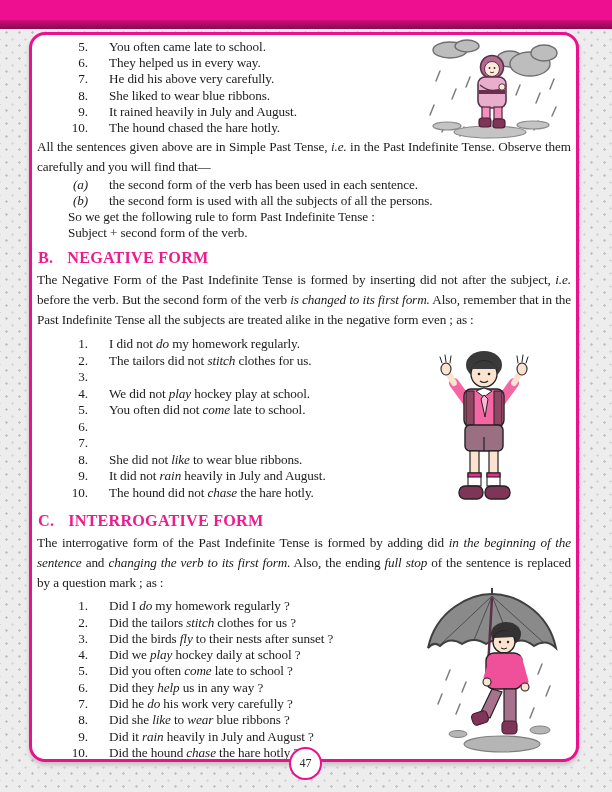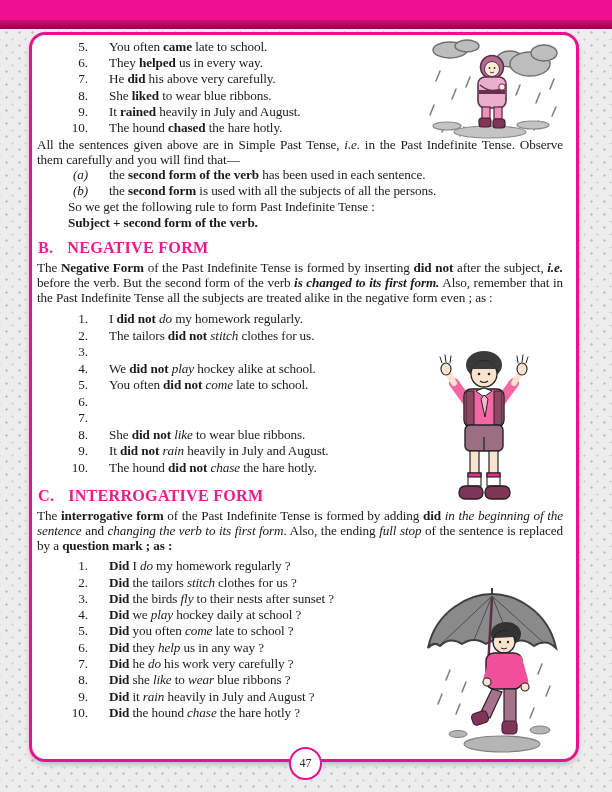--- a/index.html
+++ b/index.html
@@ -28,23 +28,23 @@
     box-shadow:0 3px 4px rgba(0,0,0,0.18);
     overflow:hidden;
   }
   .content { position:relative; padding:4px 5px 0 5px; font-size:13.2px; letter-spacing:-0.1px; }
   .num-list { }
   .li-row { display:flex; line-height:16.2px; }
   .li-num { flex:none; width:51px; text-align:right; }
   .li-text { margin-left:21px; white-space:nowrap; }
   .obs .li-num { font-style:italic; }
   .obs .li-row { line-height:16px; }
-  .para { margin:1px 8px 0 0; line-height:15px; text-align:justify; }
+  .para { margin:1px 0 0 0; line-height:20px; text-align:justify; }
   .rule-line { margin-left:31px; line-height:16px; }
-  .b { font-weight:bold; }
+  .b { font-weight:normal; }
   .i { font-style:italic; }
   .sec-heading {
     display:flex; gap:14px; align-items:baseline;
     margin:7px 0 0 1px; font-size:16.2px; font-weight:bold;
     color:#ec1c8d; letter-spacing:0.2px; line-height:21px;
   }
   .mt-list-b { margin-top:6px; }
   .mt-list-b .li-row { line-height:16.5px; }
   .mt-head-c { margin-top:10px; }
   .mt-list-c { margin-top:5px; }
@@ -128,21 +128,21 @@
           </div>
           <div class="li-row">
             <span class="li-num">2.</span>
             <span class="li-text"><span>The tailors </span><span class="b">did not</span><span> </span><span class="i">stitch</span><span> clothes for us.</span></span>
           </div>
           <div class="li-row">
             <span class="li-num">3.</span>
           </div>
           <div class="li-row">
             <span class="li-num">4.</span>
-            <span class="li-text"><span>We </span><span class="b">did not</span><span> </span><span class="i">play</span><span> hockey alike at school.</span></span>
+            <span class="li-text"><span>We </span><span class="b">did not</span><span> </span><span class="i">play</span><span> hockey play at school.</span></span>
           </div>
           <div class="li-row">
             <span class="li-num">5.</span>
             <span class="li-text"><span>You often </span><span class="b">did not</span><span> </span><span class="i">come</span><span> late to school.</span></span>
           </div>
           <div class="li-row">
             <span class="li-num">6.</span>
           </div>
           <div class="li-row">
             <span class="li-num">7.</span>

